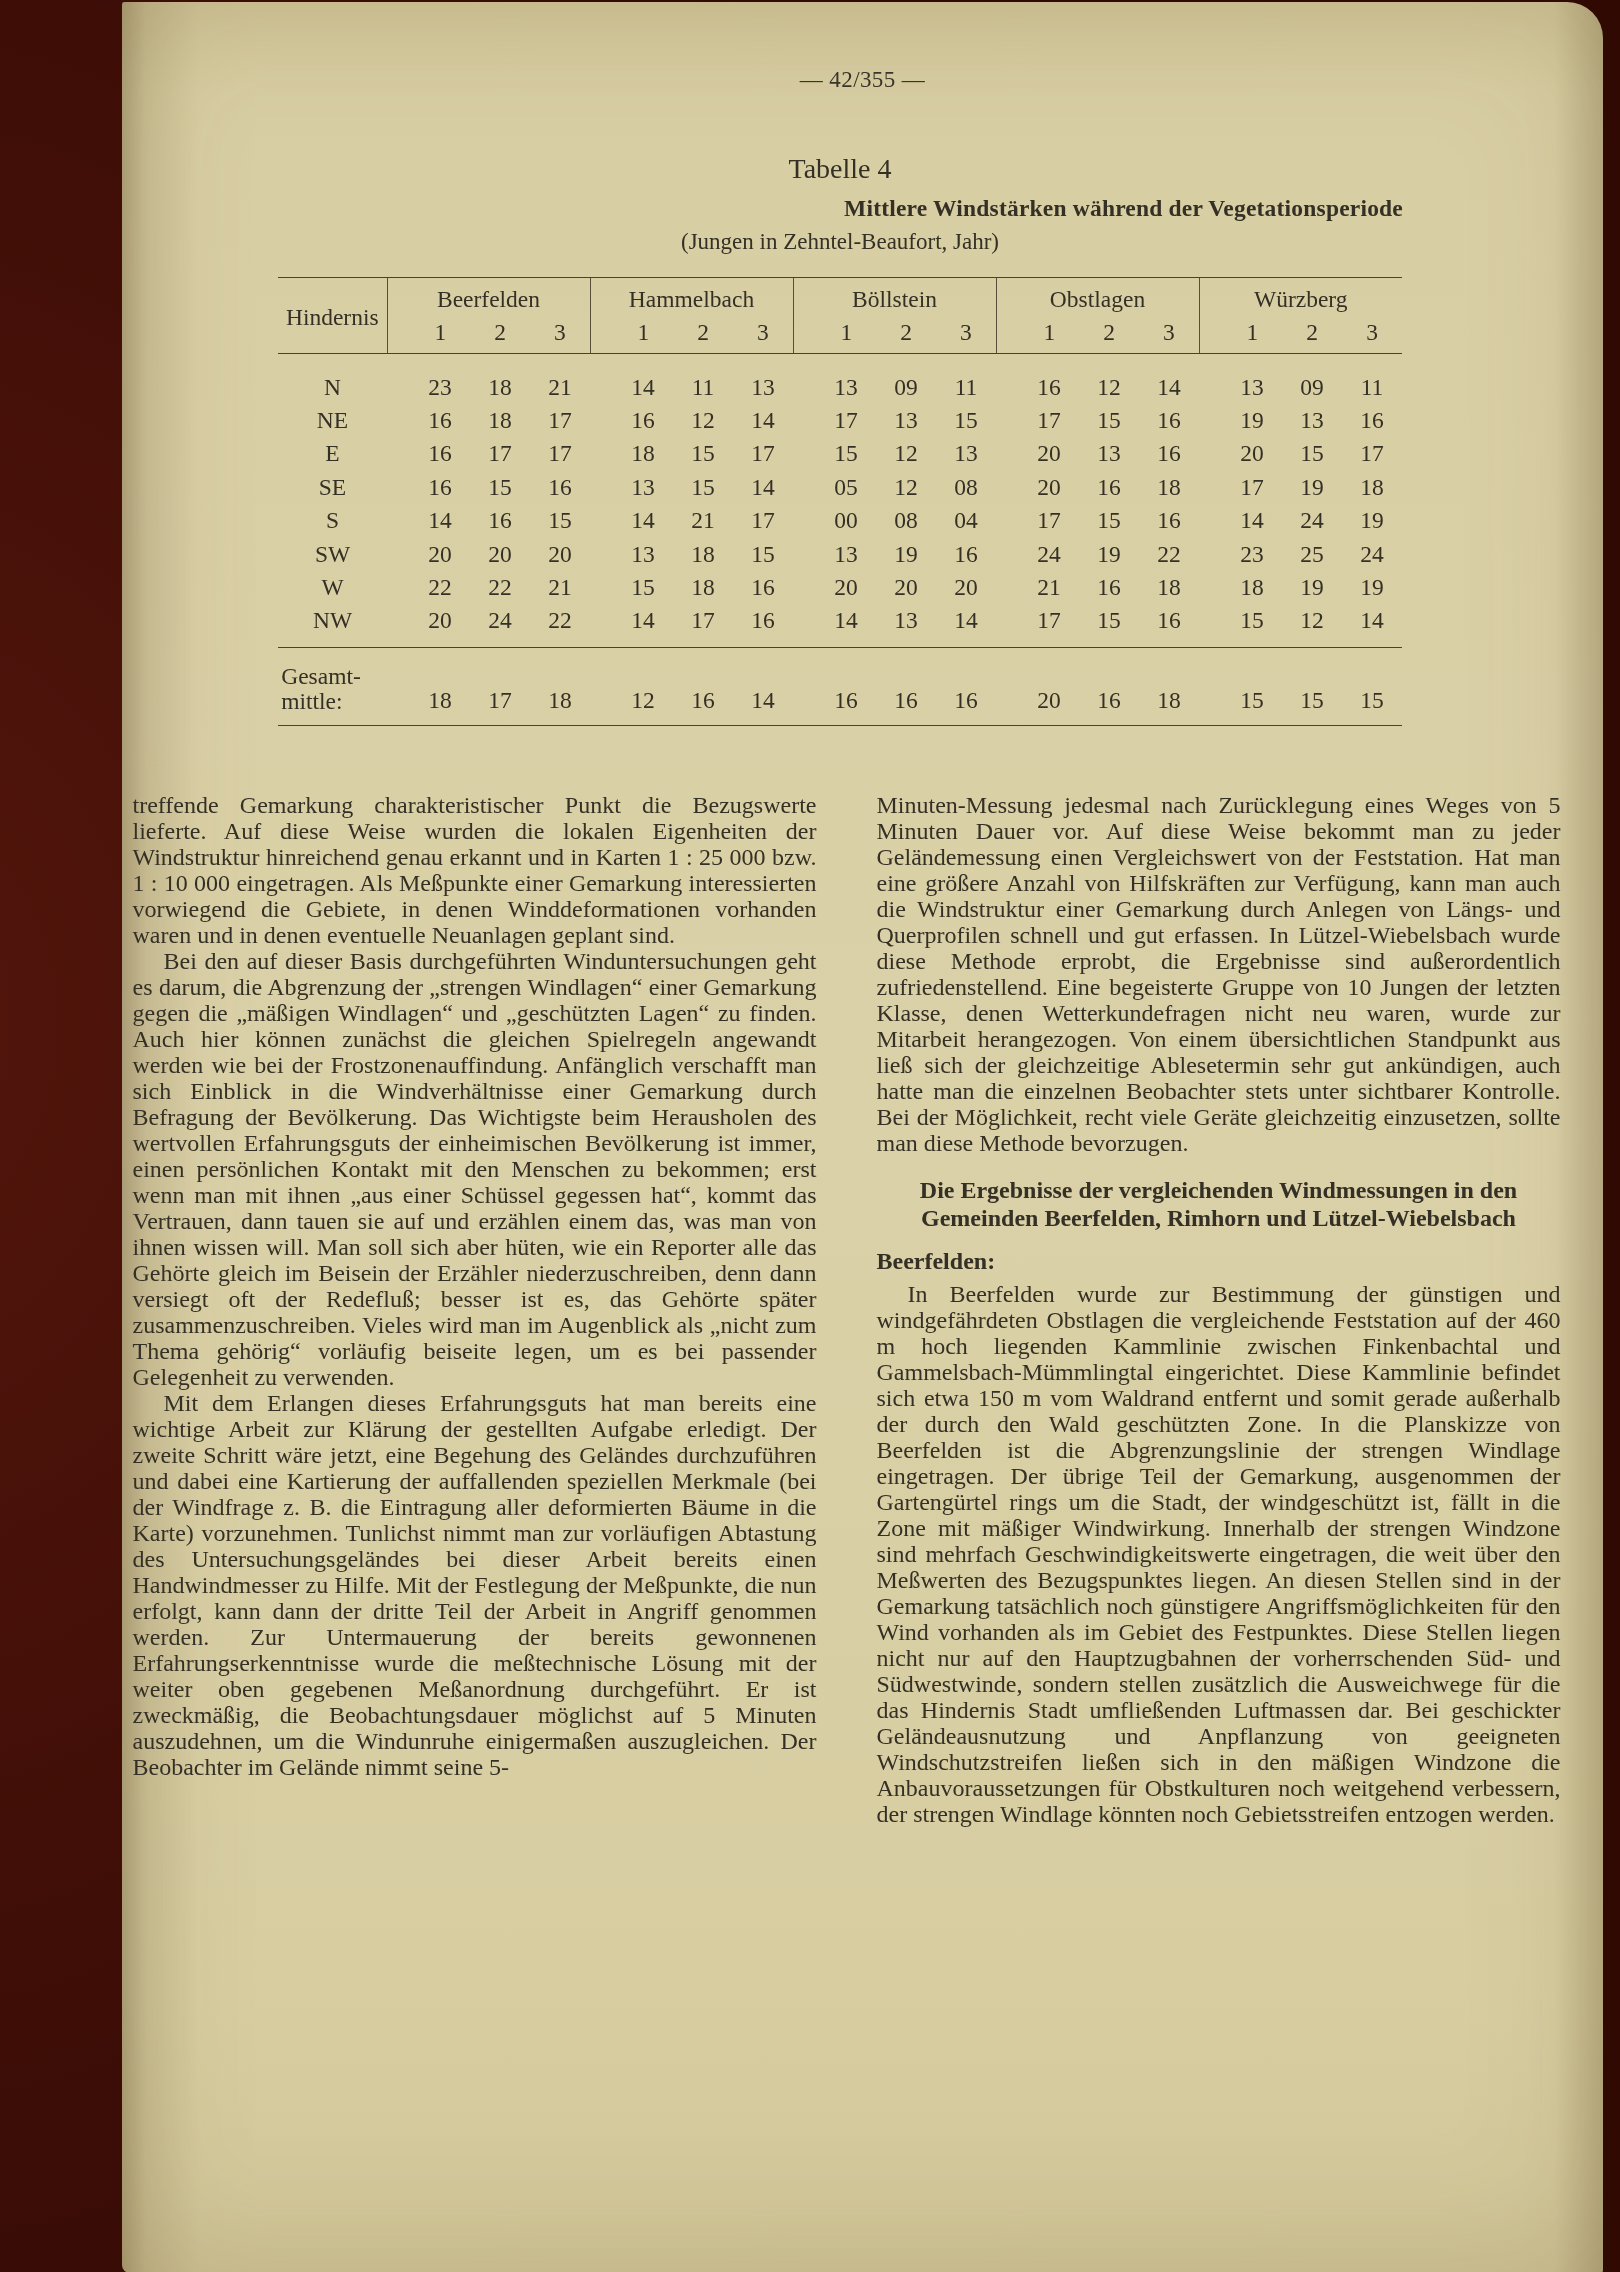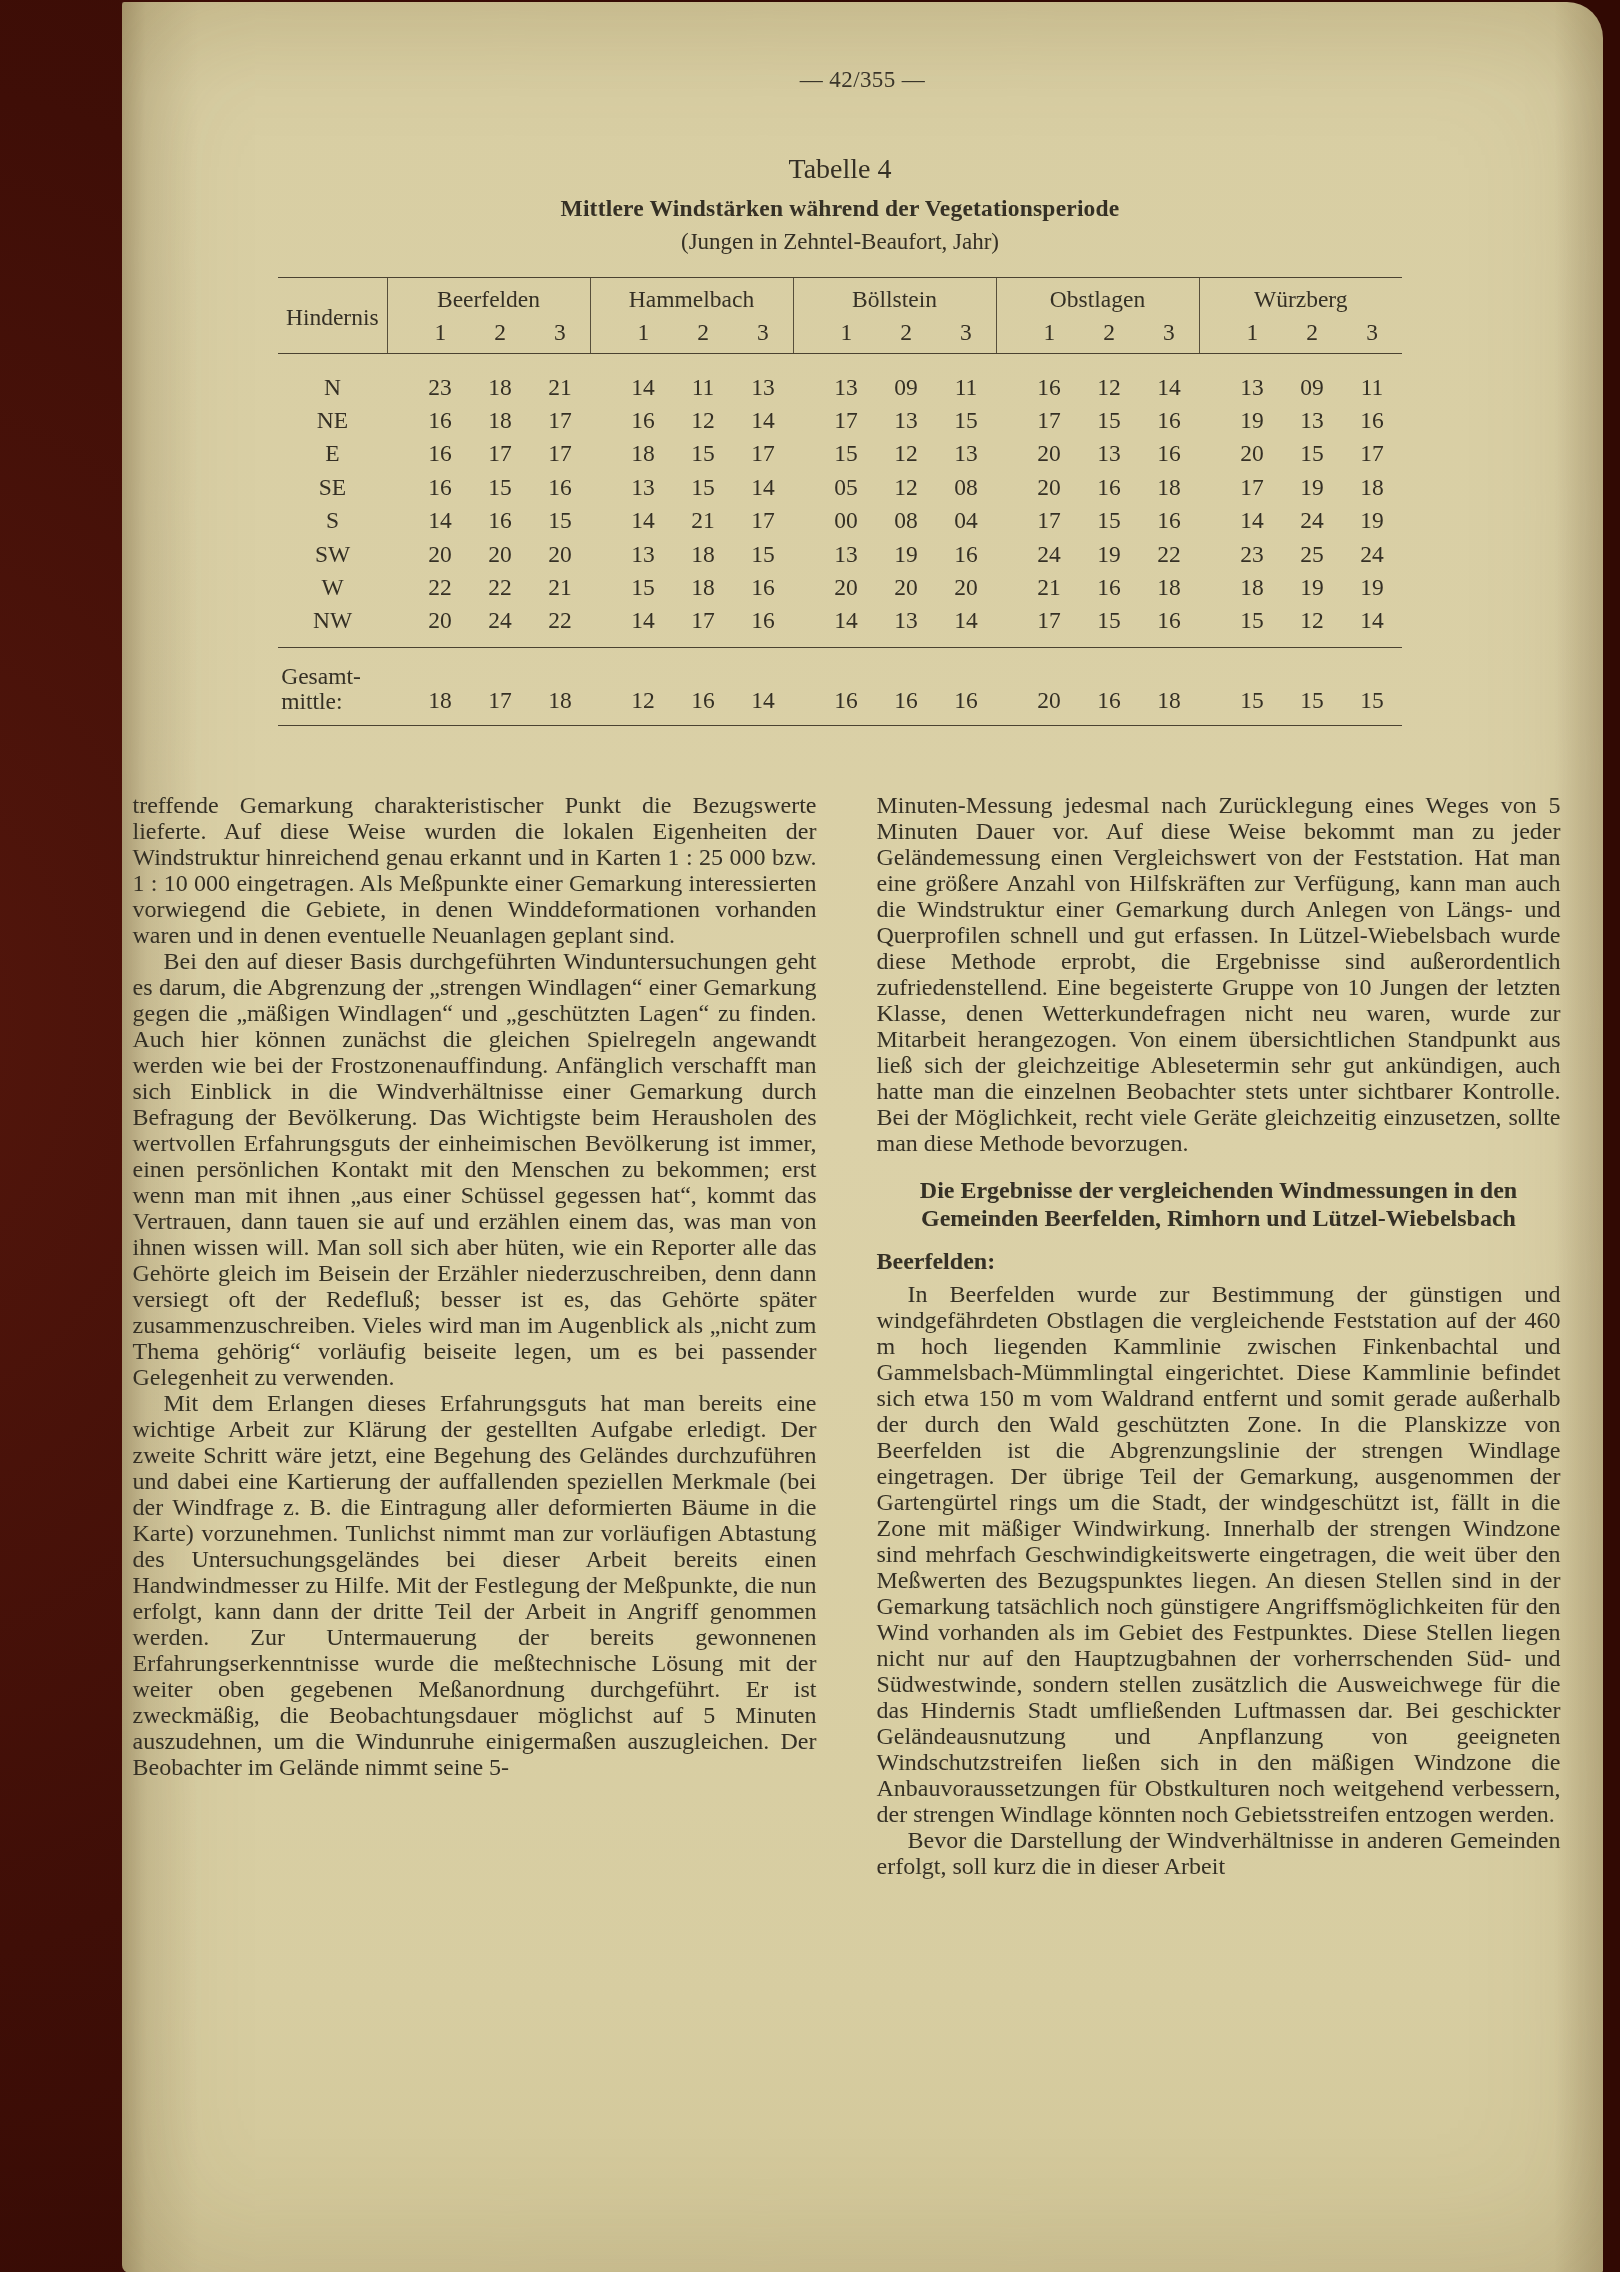--- a/index.html
+++ b/index.html
@@ -23,21 +23,21 @@
   }
 
   .page-number {
     position:absolute; top:65px; left:0; width:100%;
     text-align:center; font-size:23px; letter-spacing:0.4px; color:#3a352a;
   }
 
   
   .table-block { position:absolute; top:151px; left:155px; width:1126px; text-align:center; }
   .table-caption  { font-size:28px; margin-bottom:9.7px; }
-  .table-title    { font-size:23.5px; font-weight:bold; letter-spacing:0.2px; margin-bottom:7.3px; }
+  .table-title    { font-size:23.5px; font-weight:bold; letter-spacing:0.2px; margin-bottom:7.3px;text-align:right; }
   .table-subtitle { font-size:23px; margin-bottom:22px; }
 
   .wind-table { border-collapse:collapse; margin:0 auto; font-size:23.5px; color:#353025; }
   .wind-table th { font-weight:normal; }
   .wind-table th, .wind-table td { text-align:center; line-height:27px; padding:3.2px 0; }
 
   .wind-table th.richtung { width:109px; border-top:1.6px solid #4a4231; border-bottom:1.6px solid #4a4231; }
   .wind-table .hrow1 th { border-top:1.6px solid #4a4231; padding-top:7.3px; }
   .wind-table .hrow2 th { border-bottom:1.6px solid #4a4231; padding-bottom:7.3px; }
   .wind-table th.group { border-left:0.8px solid #574f3b; }
@@ -282,18 +282,17 @@
     <div class="col">
         <p class="para flush">treffende Gemarkung charakteristischer Punkt die Bezugswerte lieferte. Auf diese Weise wurden die lokalen Eigenheiten der Windstruktur hinreichend genau erkannt und in Karten 1 : 25 000 bzw. 1 : 10 000 eingetragen. Als Meßpunkte einer Gemarkung interessierten vorwiegend die Gebiete, in denen Winddeformationen vorhanden waren und in denen eventuelle Neuanlagen geplant sind.</p>
         <p class="para indent">Bei den auf dieser Basis durchgeführten Winduntersuchungen geht es darum, die Abgrenzung der „strengen Windlagen“ einer Gemarkung gegen die „mäßigen Windlagen“ und „geschützten Lagen“ zu finden. Auch hier können zunächst die gleichen Spielregeln angewandt werden wie bei der Frostzonenauffindung. Anfänglich verschafft man sich Einblick in die Windverhältnisse einer Gemarkung durch Befragung der Bevölkerung. Das Wichtigste beim Herausholen des wertvollen Erfahrungsguts der einheimischen Bevölkerung ist immer, einen persönlichen Kontakt mit den Menschen zu bekommen; erst wenn man mit ihnen „aus einer Schüssel gegessen hat“, kommt das Vertrauen, dann tauen sie auf und erzählen einem das, was man von ihnen wissen will. Man soll sich aber hüten, wie ein Reporter alle das Gehörte gleich im Beisein der Erzähler niederzuschreiben, denn dann versiegt oft der Redefluß; besser ist es, das Gehörte später zusammenzuschreiben. Vieles wird man im Augenblick als „nicht zum Thema gehörig“ vorläufig beiseite legen, um es bei passender Gelegenheit zu verwenden.</p>
         <p class="para indent">Mit dem Erlangen dieses Erfahrungsguts hat man bereits eine wichtige Arbeit zur Klärung der gestellten Aufgabe erledigt. Der zweite Schritt wäre jetzt, eine Begehung des Geländes durchzuführen und dabei eine Kartierung der auffallenden speziellen Merkmale (bei der Windfrage z. B. die Eintragung aller deformierten Bäume in die Karte) vorzunehmen. Tunlichst nimmt man zur vorläufigen Abtastung des Untersuchungsgeländes bei dieser Arbeit bereits einen Handwindmesser zu Hilfe. Mit der Festlegung der Meßpunkte, die nun erfolgt, kann dann der dritte Teil der Arbeit in Angriff genommen werden. Zur Untermauerung der bereits gewonnenen Erfahrungserkenntnisse wurde die meßtechnische Lösung mit der weiter oben gegebenen Meßanordnung durchgeführt. Er ist zweckmäßig, die Beobachtungsdauer möglichst auf 5 Minuten auszudehnen, um die Windunruhe einigermaßen auszugleichen. Der Beobachter im Gelände nimmt seine 5-</p>
       </div>
     <div class="col">
         <p class="para flush">Minuten-Messung jedesmal nach Zurücklegung eines Weges von 5 Minuten Dauer vor. Auf diese Weise bekommt man zu jeder Geländemessung einen Vergleichswert von der Feststation. Hat man eine größere Anzahl von Hilfskräften zur Verfügung, kann man auch die Windstruktur einer Gemarkung durch Anlegen von Längs- und Querprofilen schnell und gut erfassen. In Lützel-Wiebelsbach wurde diese Methode erprobt, die Ergebnisse sind außerordentlich zufriedenstellend. Eine begeisterte Gruppe von 10 Jungen der letzten Klasse, denen Wetterkundefragen nicht neu waren, wurde zur Mitarbeit herangezogen. Von einem übersichtlichen Standpunkt aus ließ sich der gleichzeitige Ablesetermin sehr gut ankündigen, auch hatte man die einzelnen Beobachter stets unter sichtbarer Kontrolle. Bei der Möglichkeit, recht viele Geräte gleichzeitig einzusetzen, sollte man diese Methode bevorzugen.</p>
         <p class="para heading">Die Ergebnisse der vergleichenden Windmessungen in den Gemeinden Beerfelden, Rimhorn und Lützel-Wiebelsbach</p>
         <p class="para subheading">Beerfelden:</p>
         <p class="para indent">In Beerfelden wurde zur Bestimmung der günstigen und windgefährdeten Obstlagen die vergleichende Feststation auf der 460 m hoch liegenden Kammlinie zwischen Finkenbachtal und Gammelsbach-Mümmlingtal eingerichtet. Diese Kammlinie befindet sich etwa 150 m vom Waldrand entfernt und somit gerade außerhalb der durch den Wald geschützten Zone. In die Planskizze von Beerfelden ist die Abgrenzungslinie der strengen Windlage eingetragen. Der übrige Teil der Gemarkung, ausgenommen der Gartengürtel rings um die Stadt, der windgeschützt ist, fällt in die Zone mit mäßiger Windwirkung. Innerhalb der strengen Windzone sind mehrfach Geschwindigkeitswerte eingetragen, die weit über den Meßwerten des Bezugspunktes liegen. An diesen Stellen sind in der Gemarkung tatsächlich noch günstigere Angriffsmöglichkeiten für den Wind vorhanden als im Gebiet des Festpunktes. Diese Stellen liegen nicht nur auf den Hauptzugbahnen der vorherrschenden Süd- und Südwestwinde, sondern stellen zusätzlich die Ausweichwege für die das Hindernis Stadt umfließenden Luftmassen dar. Bei geschickter Geländeausnutzung und Anpflanzung von geeigneten Windschutzstreifen ließen sich in den mäßigen Windzone die Anbauvoraussetzungen für Obstkulturen noch weitgehend verbessern, der strengen Windlage könnten noch Gebietsstreifen entzogen werden.</p>
-        <p class="para indent">Bevor die Darstellung der Windverhältnisse in anderen Gemeinden erfolgt, soll kurz die in dieser Arbeit</p>
       </div>
   </div>
 
 </div>
 
 
 </body></html>

